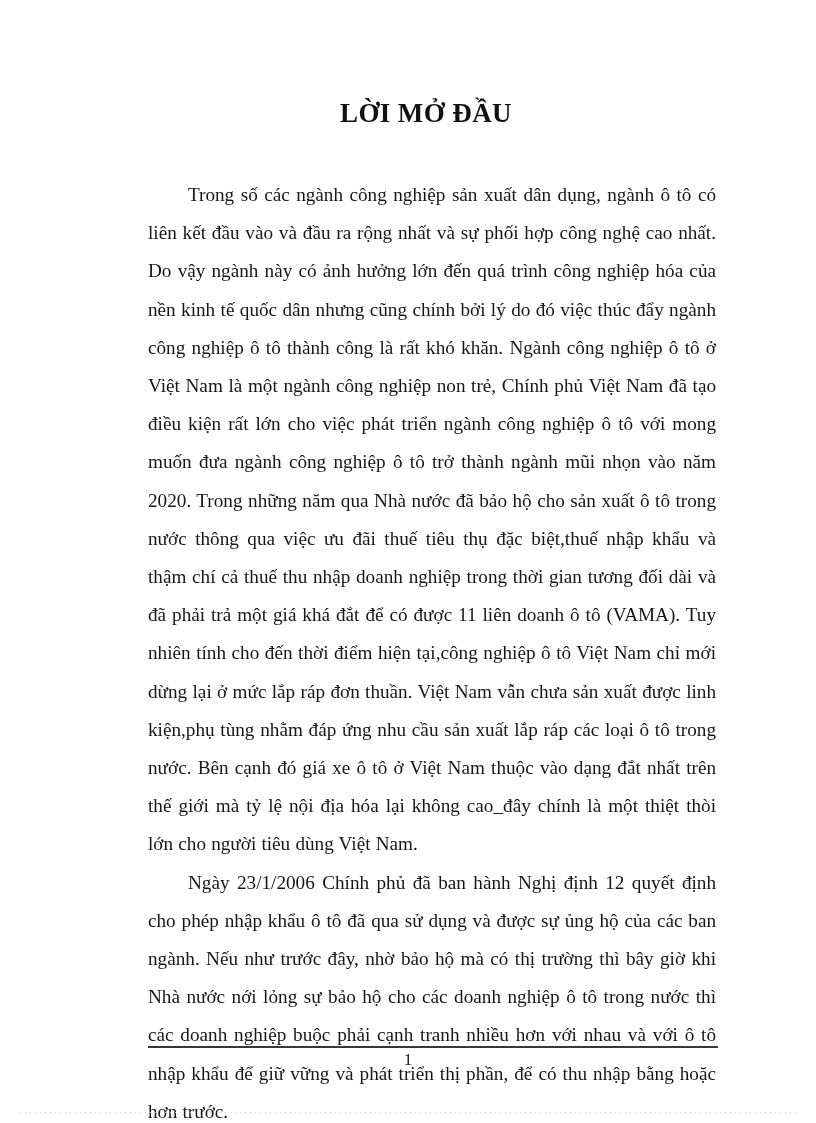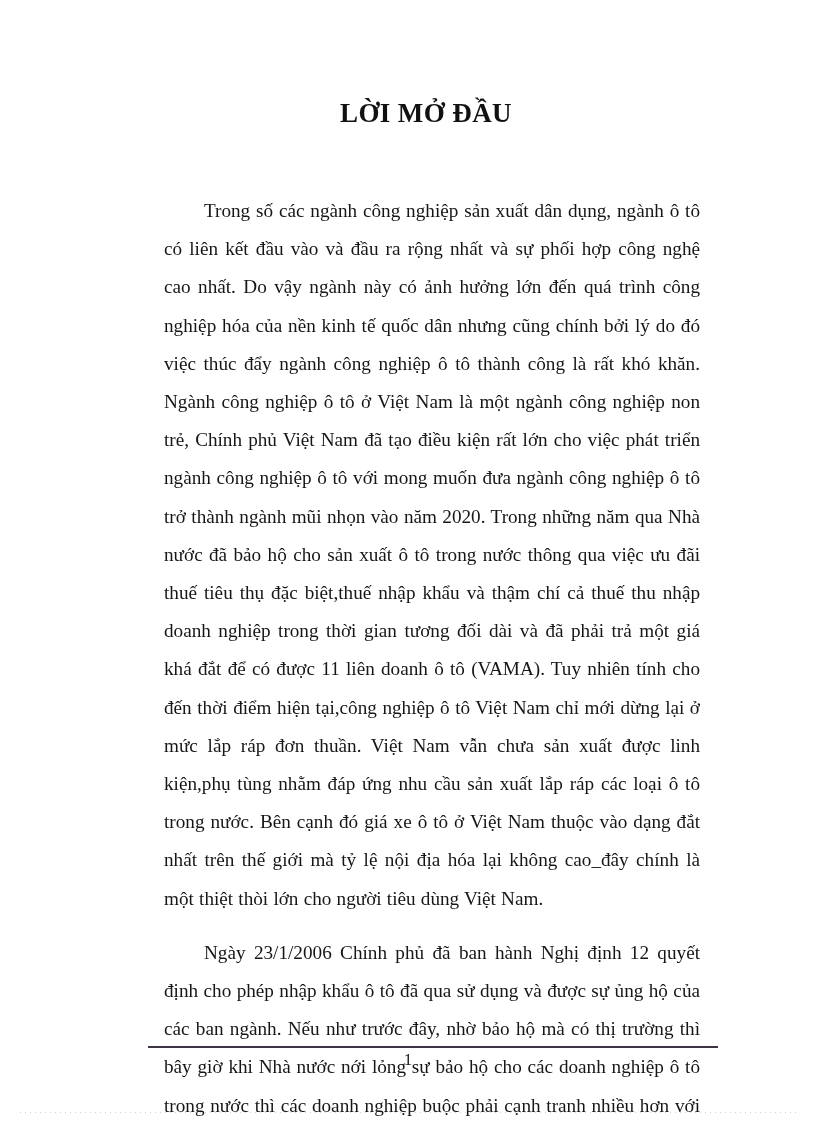--- a/index.html
+++ b/index.html
@@ -41,21 +41,21 @@
   }
 
   .body-block {
     position: absolute;
     top: 176px;
     left: 148px;
     width: 568px;
   }
 
   .para {
-    margin: 16px;
+    margin: 0;
     text-align: justify;
     text-justify: inter-word;
     font-size: 19.2px;
     line-height: 38.2px;
     text-indent: 40px;
     color: #161616;
     word-spacing: 0.4px;
   }
 
   .footer-rule {

